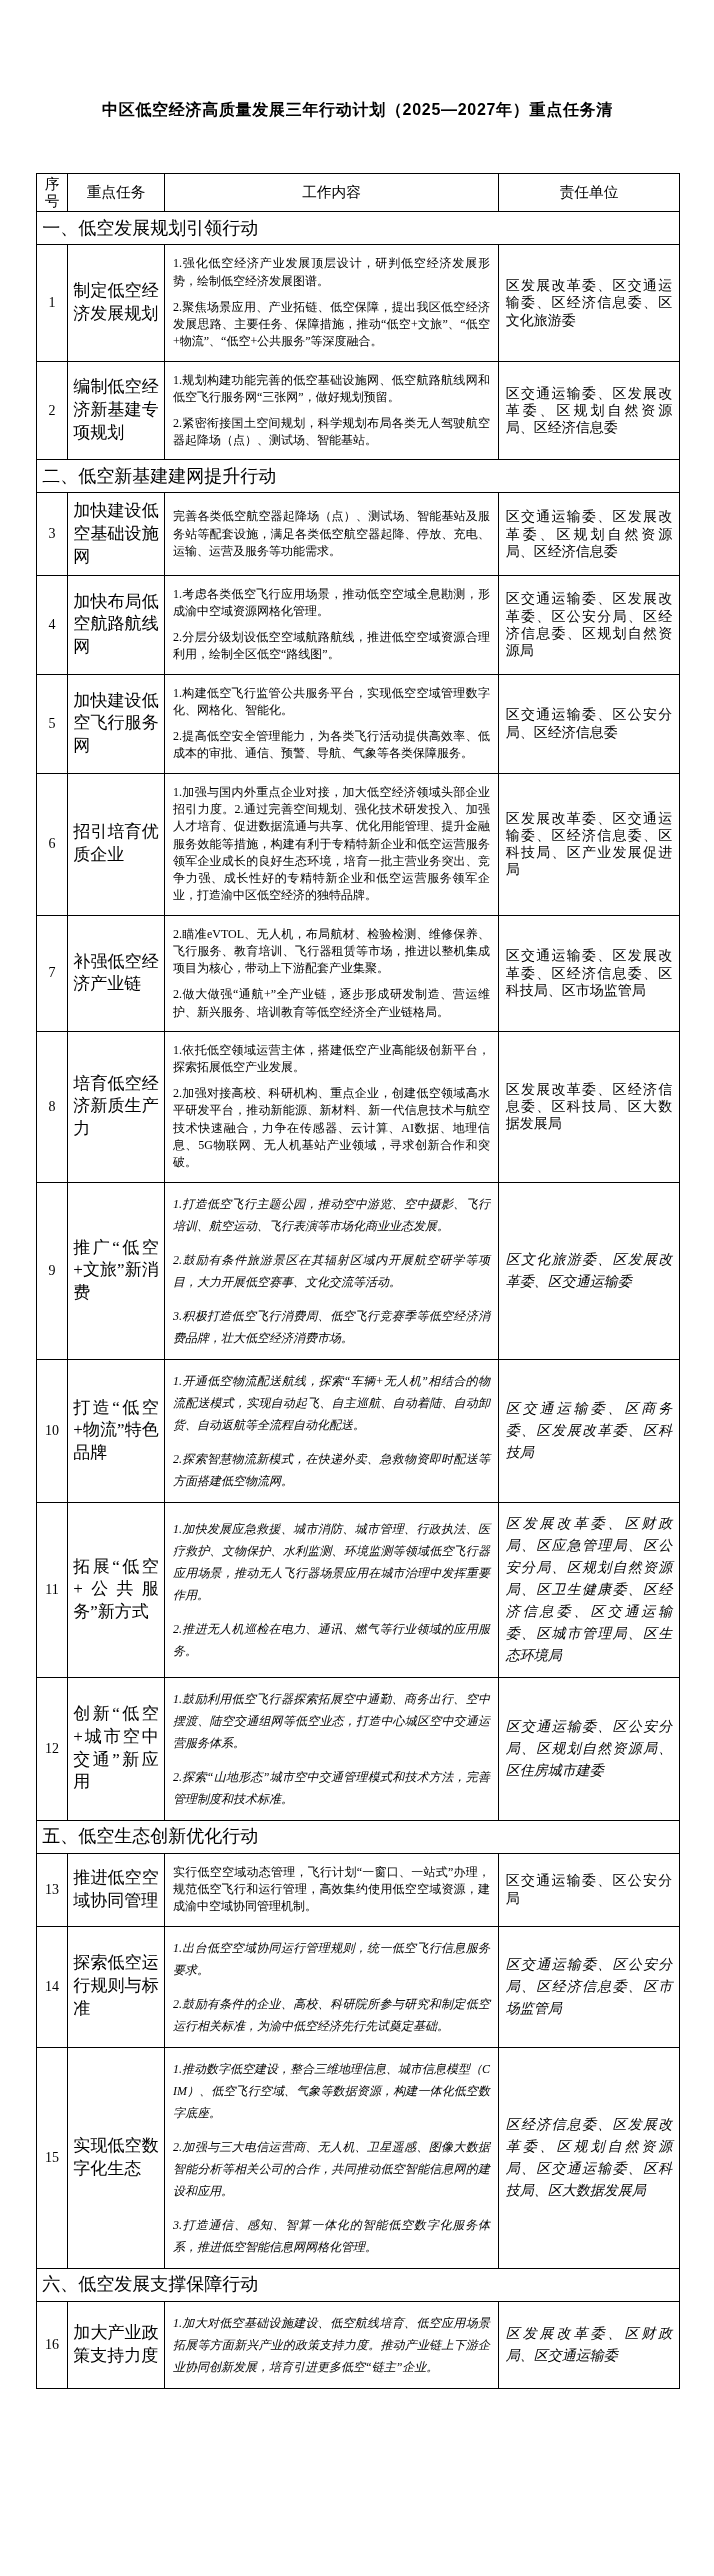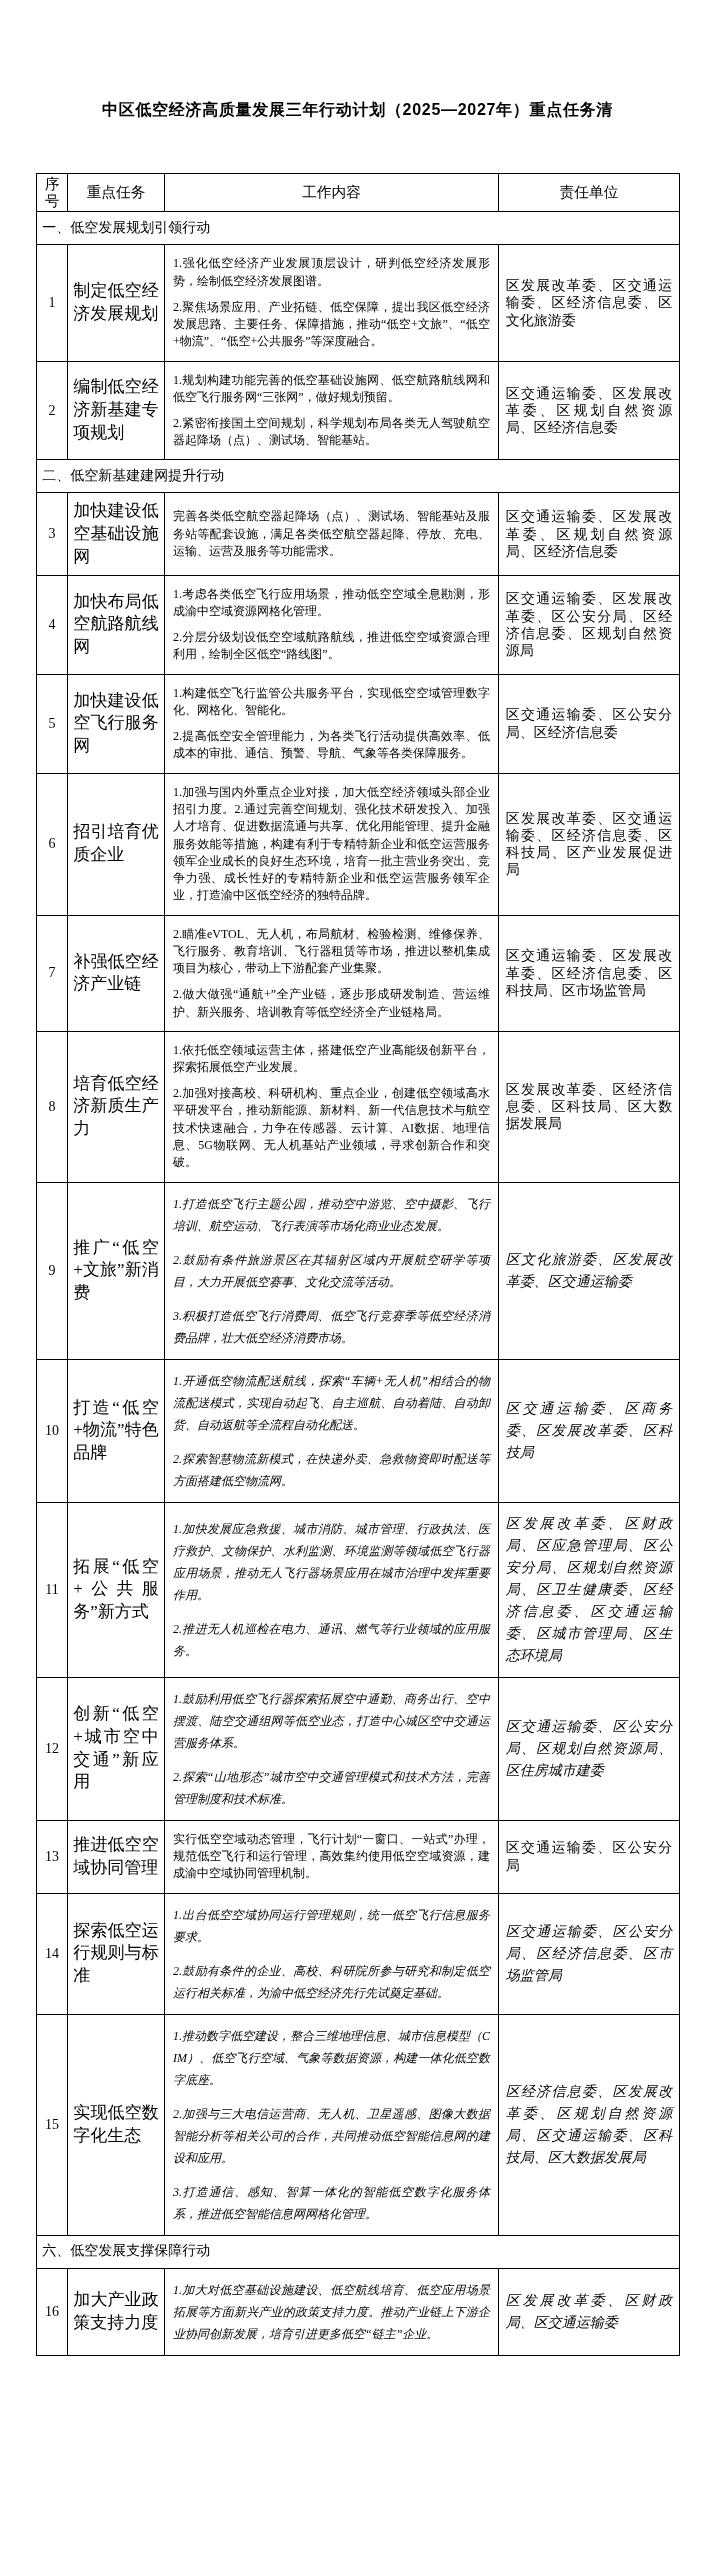--- a/index.html
+++ b/index.html
@@ -39,21 +39,21 @@
     word-break: break-all;
   }
   table.tasks th {
     font-weight: 400;
     font-size: 14.7px;
     line-height: 16.7px;
     padding: 2px 0.7px;
     text-align: center;
   }
   td.section-cell {
-    font-size: 14px;
+    font-size: 18px;
     line-height: 20px;
     padding: 5.3px 4px 6.7px 5.3px;
     text-align: left;
   }
   td.no-cell {
     font-size: 14px;
     text-align: center;
     padding: 2.7px 1.3px;
   }
   td.task-cell {
@@ -208,20 +208,23 @@
         </tr>
         <tr class="row-loose">
           <td class="no-cell">12</td>
           <td class="task-cell">创新“低空+城市空中交通”新应用</td>
           <td class="content-cell">
             <p>1.鼓励利用低空飞行器探索拓展空中通勤、商务出行、空中摆渡、陆空交通组网等低空业态，打造中心城区空中交通运营服务体系。</p>
             <p>2.探索“山地形态”城市空中交通管理模式和技术方法，完善管理制度和技术标准。</p>
           </td>
           <td class="unit-cell">区交通运输委、区公安分局、区规划自然资源局、区住房城市建委</td>
         </tr>
+        <tr>
+          <td colspan="4" class="section-cell">五、低空生态创新优化行动</td>
+        </tr>
         <tr class="row-normal">
           <td class="no-cell">13</td>
           <td class="task-cell">推进低空空域协同管理</td>
           <td class="content-cell">
             <p>实行低空空域动态管理，飞行计划“一窗口、一站式”办理，规范低空飞行和运行管理，高效集约使用低空空域资源，建成渝中空域协同管理机制。</p>
           </td>
           <td class="unit-cell">区交通运输委、区公安分局</td>
         </tr>
         <tr class="row-loose">
           <td class="no-cell">14</td>

